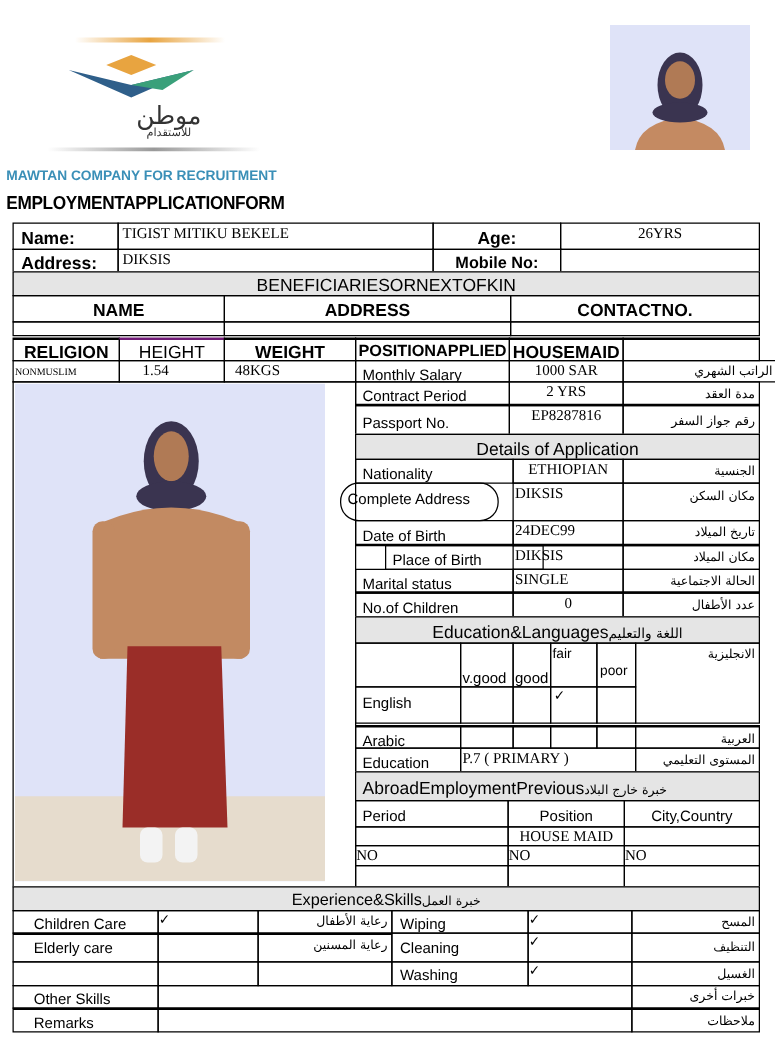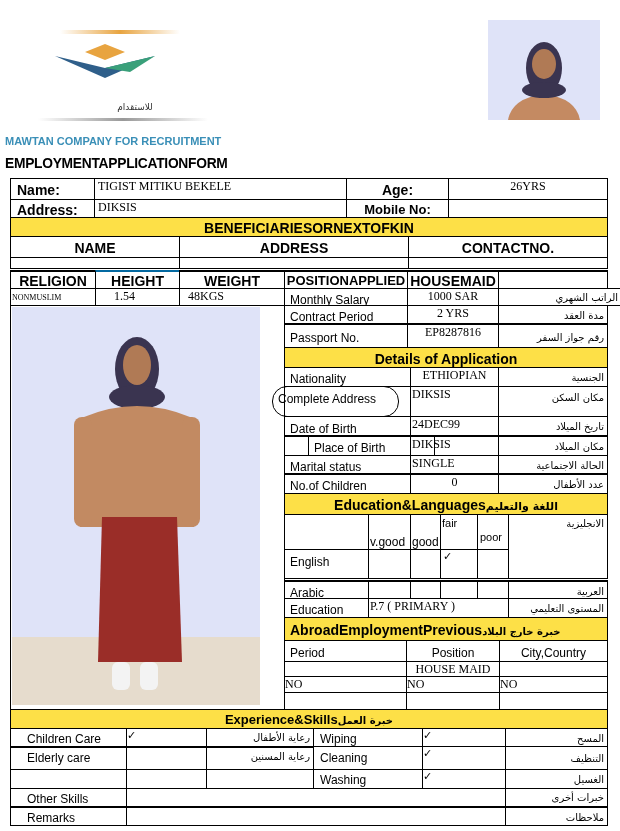--- a/index.html
+++ b/index.html
@@ -9,35 +9,36 @@
   .logo-bar-top { left:30px; top:2px; width:120px; height:4px; background:linear-gradient(90deg,#fff,#e8a440,#fff); }
   .logo-bar-bottom { left:8px; top:90px; width:170px; height:3px; background:linear-gradient(90deg,#fff,#999,#fff); }
   .logo-ar { left:45px; top:52px; width:120px; text-align:center; font-family:"DejaVu Sans", sans-serif; font-size:20px; color:#333; }
   .logo-ar-sub { left:55px; top:74px; width:100px; text-align:center; font-family:"DejaVu Sans", sans-serif; font-size:9px; color:#333; }
   .photo-small { left:488px; top:20px; width:112px; height:100px; background:#dfe3f8; overflow:hidden; }
   .company { left:5px; top:135px; font-size:11px; font-weight:bold; color:#3a8fb7; }
   .formtitle { left:5px; top:154px; font-size:15px; font-weight:bold; transform:scaleX(0.92); transform-origin:left; letter-spacing:-0.3px; }
   .cell { position:absolute; box-sizing:border-box; border:1px solid #000; font-size:12px; overflow:hidden; white-space:nowrap; }
   .lbl { font-family:"Liberation Sans", sans-serif; }
   .val { font-family:"Liberation Serif", serif; }
-  .hdr { background:#fde047; font-weight:bold; text-align:center; }
+  .hdr { background:#e5e5e5; font-weight:normal; text-align:center; }
   .ar { text-align:right; font-family:"DejaVu Sans", sans-serif; font-size:10px; padding-right:3px; direction:rtl; }
   .big-photo { left:12px; top:307px; width:248px; height:398px; background:#dfe3f8; overflow:hidden; }
   .chk { font-size:11px; }
 </style>
 </head>
 <body>
 
 <div class="abs logo">
   <div class="abs logo-bar-top"></div>
   <svg class="abs" style="left:20px;top:14px" width="110" height="40" viewBox="0 0 110 40">
     <polygon points="55,2 75,10 55,18 35,10" fill="#e8a440"></polygon>
     <polygon points="5,14 55,36 105,14 55,26" fill="#2f5f8a"></polygon>
     <polygon points="55,26 105,14 80,30" fill="#3aa07a"></polygon>
   </svg>
+  <div class="abs logo-ar">موطن</div>
   <div class="abs logo-ar-sub">للاستقدام</div>
   <div class="abs logo-bar-bottom"></div>
 </div>
 
 <div class="abs photo-small">
   <svg width="112" height="100" viewBox="0 0 112 100">
     <ellipse cx="56" cy="48" rx="18" ry="26" fill="#3a3450"></ellipse>
     <ellipse cx="56" cy="44" rx="12" ry="15" fill="#b07a55"></ellipse>
     <path d="M20,100 Q24,78 56,74 Q88,78 92,100 Z" fill="#c48a62"></path>
     <ellipse cx="56" cy="70" rx="22" ry="8" fill="#3a3450"></ellipse>
@@ -59,21 +60,21 @@
 
 <div class="cell hdr lbl" style="left:10px;top:217px;width:598px;height:20px;font-size:14px;padding-top:2px;">BENEFICIARIESORNEXTOFKIN</div>
 <div class="cell lbl" style="left:10px;top:236px;width:170px;height:22px;font-weight:bold;font-size:14px;text-align:center;padding-top:3px;">NAME</div>
 <div class="cell lbl" style="left:179px;top:236px;width:230px;height:22px;font-weight:bold;font-size:14px;text-align:center;padding-top:3px;">ADDRESS</div>
 <div class="cell lbl" style="left:408px;top:236px;width:200px;height:22px;font-weight:bold;font-size:14px;text-align:center;padding-top:3px;">CONTACTNO.</div>
 <div class="cell" style="left:10px;top:257px;width:170px;height:12px;"></div>
 <div class="cell" style="left:179px;top:257px;width:230px;height:12px;"></div>
 <div class="cell" style="left:408px;top:257px;width:200px;height:12px;"></div>
 
 <div class="cell lbl" style="left:10px;top:270px;width:86px;height:19px;font-weight:bold;font-size:14px;text-align:center;padding-top:1px;border-top:2px solid #000;">RELIGION</div>
-<div class="cell lbl" style="left:95px;top:270px;width:85px;height:19px;font-weight:bold;font-size:14px;text-align:center;padding-top:1px;border-top:2px solid #0369a1;">HEIGHT</div>
+<div class="cell lbl" style="left:95px;top:270px;width:85px;height:19px;font-weight:normal;font-size:14px;text-align:center;padding-top:1px;border-top:2px solid #701a75;">HEIGHT</div>
 <div class="cell lbl" style="left:179px;top:270px;width:106px;height:19px;font-weight:bold;font-size:14px;text-align:center;padding-top:1px;border-top:2px solid #000;">WEIGHT</div>
 <div class="cell lbl" style="left:284px;top:270px;width:124px;height:19px;font-weight:bold;font-size:13px;text-align:center;padding-top:1px;border-top:2px solid #000;">POSITIONAPPLIED</div>
 <div class="cell lbl" style="left:407px;top:270px;width:92px;height:19px;font-weight:bold;font-size:14px;text-align:center;padding-top:1px;border-top:2px solid #000;">HOUSEMAID</div>
 <div class="cell" style="left:498px;top:270px;width:110px;height:19px;border-top:2px solid #000;"></div>
 
 <div class="cell val" style="left:10px;top:288px;width:86px;height:18px;font-size:8px;padding:4px 0 0 1px;">NONMUSLIM</div>
 <div class="cell val" style="left:95px;top:288px;width:85px;height:18px;padding-left:18px;">1.54</div>
 <div class="cell val" style="left:179px;top:288px;width:106px;height:18px;padding-left:8px;">48KGS</div>
 
 <div class="abs big-photo">

